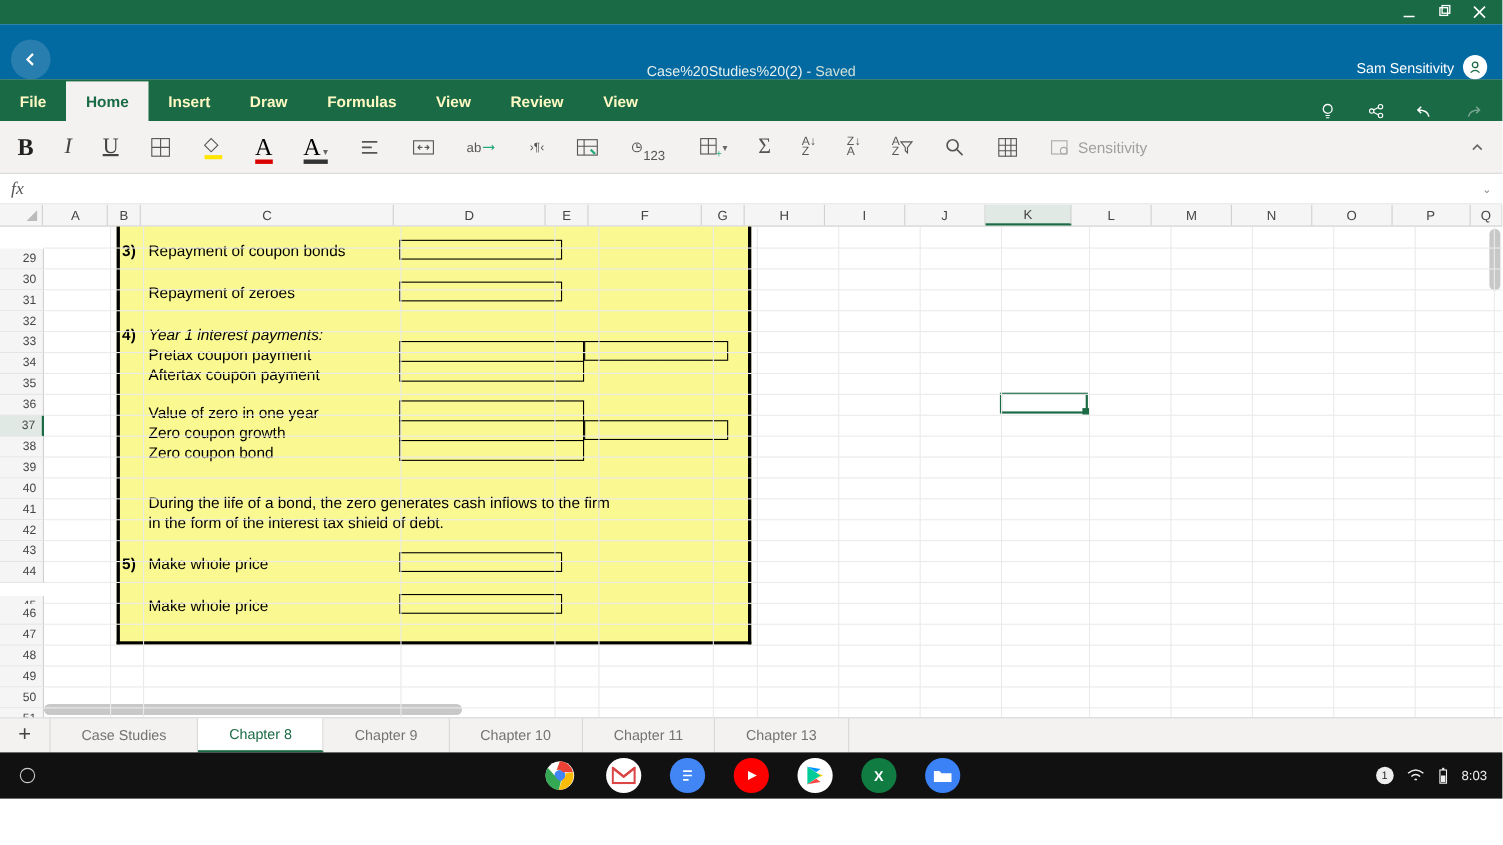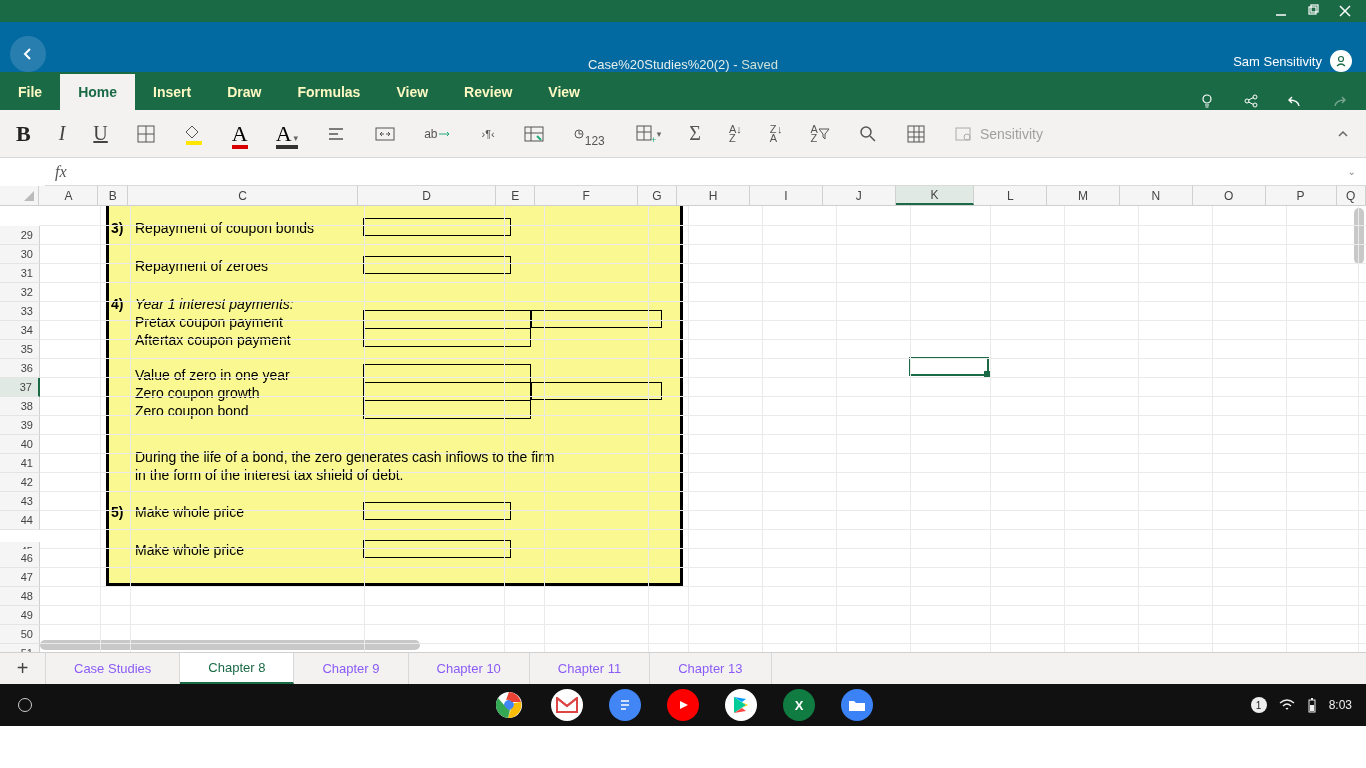--- a/index.html
+++ b/index.html
@@ -21,21 +21,21 @@
 .ribbon { height:48px; background:#f3f2f1; border-bottom:1px solid #d9d9d9; display:flex; align-items:center; padding:0 16px; gap:28px; }
 .ribbon .icon { color:#555; display:flex; align-items:center; }
 .rb-bold { font-family:"Times New Roman",serif; font-weight:bold; font-size:22px; color:#222; }
 .rb-italic { font-family:"Times New Roman",serif; font-style:italic; font-size:20px; color:#444; }
 .rb-underline { font-family:"Times New Roman",serif; font-size:20px; text-decoration:underline; color:#444; }
 .font-A { font-family:"Times New Roman",serif; font-size:22px; position:relative; }
 .font-A .bar { position:absolute; left:0; right:0; bottom:-2px; height:4px; }
 .sens { color:#a0a0a0; font-size:14px; display:flex; align-items:center; gap:8px; }
 .ribbon-collapse { margin-left:auto; color:#666; }
 
-.fx-bar { height:28px; border-bottom:1px solid #d9d9d9; display:flex; align-items:center; padding:0 10px; position:relative;margin-left:45px; }
+.fx-bar { height:28px; border-bottom:1px solid #d9d9d9; display:flex; align-items:center; padding:0 10px; position:relative; }
 .fx-label { font-family:"Times New Roman",serif; font-style:italic; font-size:16px; color:#555; }
 .fx-dd { position:absolute; right:10px; color:#888; font-size:10px; }
 
 .grid-area { position:relative; height:466px; background:#fff; overflow:hidden; }
 .colhdr-row { height:20px; display:flex; border-bottom:1px solid #d0d0d0; background:#f5f5f5; font-size:12px; color:#444; }
 .corner { width:40px; border-right:1px solid #d0d0d0; display:flex; align-items:center; justify-content:flex-end; padding-right:4px; }
 .colhdr { border-right:1px solid #d0d0d0; display:flex; align-items:center; justify-content:center; }
 .colhdr.sel { background:#e0e9e4; border-bottom:2px solid #1b6a46; }
 .rows { position:relative; }
 .rownum { position:absolute; left:0; width:40px; height:19px; border-right:1px solid #d0d0d0; border-bottom:1px solid #e4e4e4; background:#f5f5f5; font-size:11px; color:#444; display:flex; align-items:center; justify-content:flex-end; padding-right:6px; }
@@ -50,21 +50,21 @@
 .yb-input { position:absolute; border:1px solid #000; background:#faf891; height:18px; }
 
 .active-cell { position:absolute; border:2px solid #1b6a46; background:#fff; }
 .active-handle { position:absolute; width:6px; height:6px; background:#1b6a46; right:-3px; bottom:-3px; }
 
 .scroll-thumb { position:absolute; left:40px; bottom:2px; height:10px; width:380px; background:#c8c8c8; border-radius:5px; }
 .scroll-v { position:absolute; right:2px; top:22px; width:10px; height:56px; background:#c8c8c8; border-radius:5px; }
 
 .sheettabs { height:32px; background:#f3f2f1; border-top:1px solid #d0d0d0; display:flex; align-items:stretch; }
 .addsheet { width:46px; display:flex; align-items:center; justify-content:center; font-size:20px; color:#444; border-right:1px solid #d8d8d8; }
-.sheettab { padding:0 28px; display:flex; align-items:center; font-size:13px; color:#8b5cf6; border-right:1px solid #d8d8d8; cursor:pointer; }
+.sheettab { padding:0 28px; display:flex; align-items:center; font-size:13px; color:#737373; border-right:1px solid #d8d8d8; cursor:pointer; }
 .sheettab.active { background:#fff; border-bottom:2px solid #1b6a46; color:#1b6a46; }
 
 .taskbar { height:42px; background:#111; display:flex; align-items:center; position:relative; }
 .tb-circle { width:14px; height:14px; border:1.5px solid #ccc; border-radius:50%; margin-left:18px; }
 .tb-apps { position:absolute; left:50%; transform:translateX(-50%); display:flex; gap:26px; }
 .tb-app { width:32px; height:32px; border-radius:50%; display:flex; align-items:center; justify-content:center; color:#fff; font-weight:bold; font-size:16px; }
 .tb-right { position:absolute; right:14px; display:flex; align-items:center; gap:12px; color:#eee; font-size:12px; }
 .tb-badge { width:16px; height:16px; border-radius:50%; background:#eee; color:#222; font-size:10px; display:flex; align-items:center; justify-content:center; }
 
 svg { display:block; }

